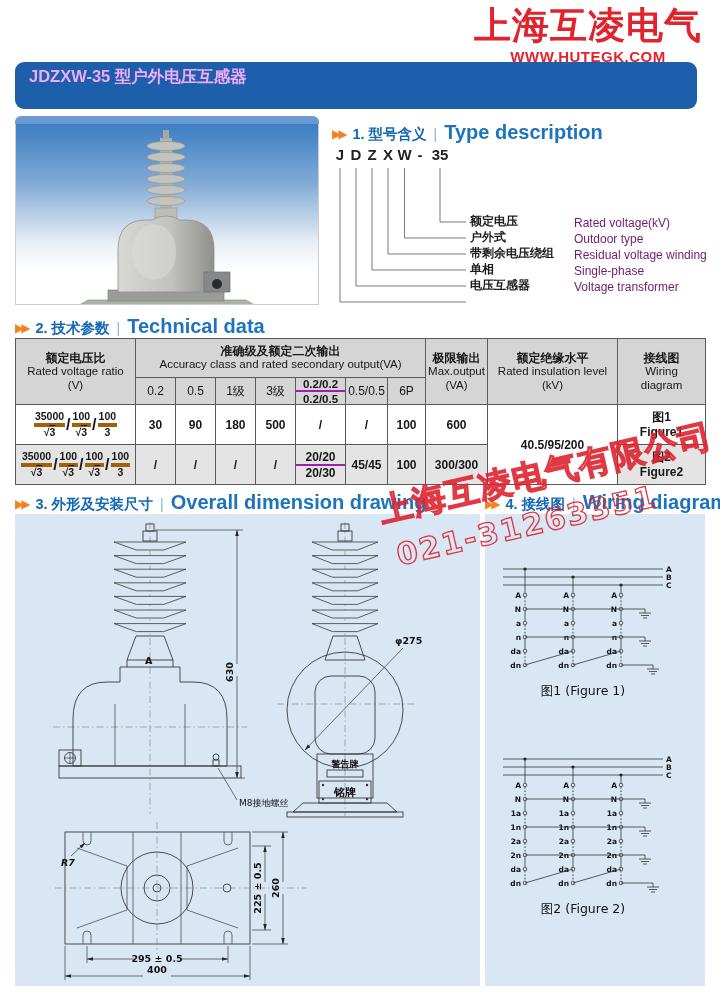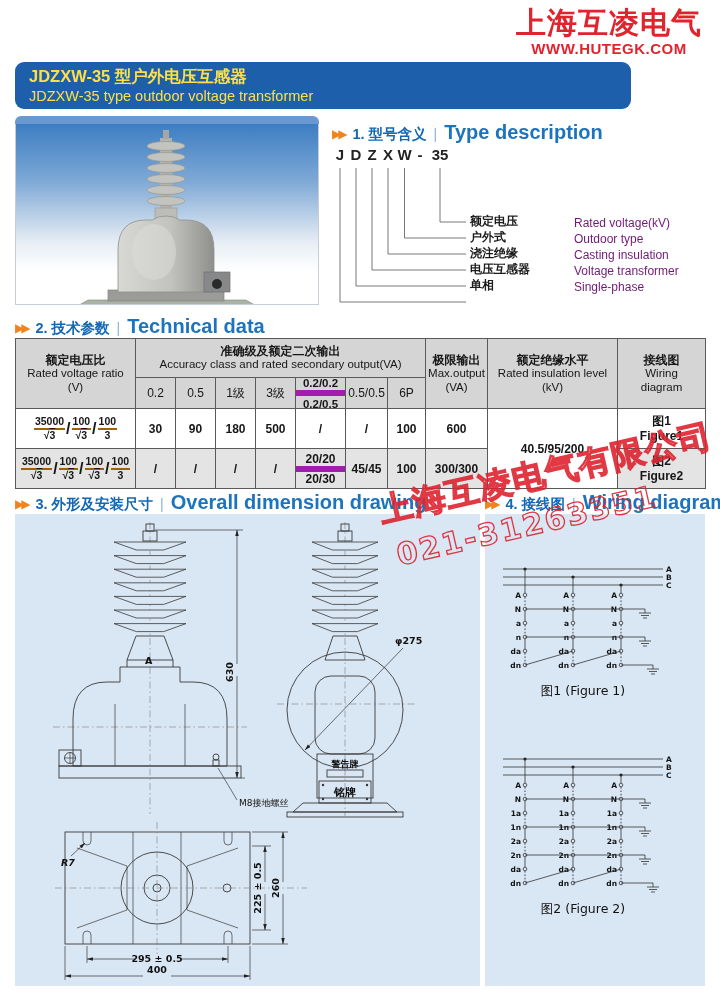--- a/index.html
+++ b/index.html
@@ -2,26 +2,26 @@
 <html><head>
 <meta charset="utf-8">
 <style>
   html,body{margin:0;padding:0;}
   body{font-family:"Liberation Sans","DejaVu Sans",sans-serif;background:#fff;}
   #page{position:relative;width:720px;height:1001px;background:#fff;overflow:hidden;}
   svg{font-family:"DejaVu Sans","Liberation Sans",sans-serif;}
 
   
   .logo{position:absolute;right:18px;top:6px;text-align:center;}
-  .logo-name{font-size:30px;font-weight:bold;color:#e0242e;letter-spacing:1px;line-height:1.1;}
+  .logo-name{font-size:37px;font-weight:bold;color:#e0242e;letter-spacing:1px;line-height:1.1;}
   .logo-site{font-size:15px;font-weight:bold;color:#e0242e;letter-spacing:.5px;margin-top:1px;}
 
   
-  .titlebar{position:absolute;left:15px;top:62px;width:616px;height:47px;background:#1d5fab;
-    border-radius:9px;box-sizing:border-box;padding:4px 0 0 14px;color:#fde047;}
+  .titlebar{position:absolute;left:15px;top:62px;width:682px;height:47px;background:#1d5fab;
+    border-radius:9px;box-sizing:border-box;padding:4px 0 0 14px;color:#f0abfc;}
   .titlebar .cn{font-size:16.5px;font-weight:bold;line-height:1.3;}
   .titlebar .en{font-size:14.5px;line-height:1.25;}
 
   
   .photo{position:absolute;left:15px;top:116px;width:304px;height:190px;}
   .photo-strip{height:8px;background:#6a98d0;border-radius:6px 6px 0 0;}
   .photo-body{position:relative;height:180px;border:1px solid #c5cdd6;border-top:none;
     background:linear-gradient(#3d7ec2 0%,#7fa9d6 32%,#e8eef5 66%,#ffffff 82%,#ffffff 100%);}
 
   
@@ -49,26 +49,26 @@
   .h-en{font-size:11.5px;line-height:1.2;}
   .h-unit{font-size:11.5px;line-height:1.2;}
   th.sub{font-size:12px;font-weight:bold;height:26px;}
   tr.hrow1 th{height:38px;}
   tr.data{height:40px;}
   tr.r1 td{background:#e4e4e4;}
   tr.r0 td{background:#fff;}
   #tech-table td.ins{background:#fff;font-size:12px;font-weight:bold;}
   td.val{font-size:12px;font-weight:bold;}
   td.wir{font-size:12px;font-weight:bold;line-height:1.25;}
-  .stack-top{border-bottom:6px solid #a21caf;height:50%;display:flex;align-items:center;justify-content:center;}
+  .stack-top{border-bottom:2px solid #a21caf;height:50%;display:flex;align-items:center;justify-content:center;}
   .stack-bot{height:50%;display:flex;align-items:center;justify-content:center;}
   th .stack-top,th .stack-bot{font-size:11.5px;font-weight:bold;}
   .ratio-wrap{display:flex;align-items:center;justify-content:center;}
   .frac{display:inline-flex;flex-direction:column;align-items:center;line-height:1.1;font-size:10.5px;font-weight:bold;}
-  .fnum{border-bottom:2px solid #a16207;padding:0 1px;}
+  .fnum{border-bottom:4px solid #a16207;padding:0 1px;}
   .fden{padding:0 1px;}
   .ovl{text-decoration:overline;}
   .bigslash{font-size:16px;font-weight:bold;margin:0 1px;}
 
   
   .panel{position:absolute;background:#d9e6f3;}
   #panel-dim{left:15px;top:514px;width:465px;height:472px;}
   #panel-wiring{left:485px;top:514px;width:220px;height:472px;}
 
   
@@ -95,21 +95,20 @@
 
 <div id="page">
 
   <div class="logo">
     <div class="logo-name">上海互凌电气</div>
     <div class="logo-site">WWW.HUTEGK.COM</div>
   </div>
 
   <div class="titlebar">
     <div class="cn">JDZXW-35 型户外电压互感器</div>
-    <div class="en">JDZXW-35 type outdoor voltage transformer</div>
   </div>
 
   <div class="photo">
     <div class="photo-strip"></div>
     <div class="photo-body">
       <svg width="302" height="180" viewBox="0 0 302 180">
         <defs>
           <linearGradient id="bodyGrad" x1="0" y1="0" x2="1" y2="0">
             <stop offset="0" stop-color="#d8d9d5"></stop>
               <stop offset=".55" stop-color="#c2c3bf"></stop>
@@ -164,30 +163,30 @@
   <div id="desc-rows">
       <div class="drow">
         <span class="dcn">额定电压</span>
         <span class="den">Rated voltage(kV)</span>
       </div>
       <div class="drow">
         <span class="dcn">户外式</span>
         <span class="den">Outdoor type</span>
       </div>
       <div class="drow">
-        <span class="dcn">浇注绝缘</span>
-        <span class="den">Casting insulation</span>
+        <span class="dcn">带剩余电压绕组</span>
+        <span class="den">Residual voltage winding</span>
+      </div>
+      <div class="drow">
+        <span class="dcn">单相</span>
+        <span class="den">Single-phase</span>
       </div>
       <div class="drow">
         <span class="dcn">电压互感器</span>
         <span class="den">Voltage transformer</span>
-      </div>
-      <div class="drow">
-        <span class="dcn">单相</span>
-        <span class="den">Single-phase</span>
       </div>
     </div>
 
   <div class="sec" style="left:15px;top:315px;">
     <span class="arrows">▶▶</span>
     <span class="cnpart"><span>2.</span>&nbsp;<span>技术参数</span></span>
     <span class="divider">|</span>
     <span class="enpart">Technical data</span>
   </div>
 

